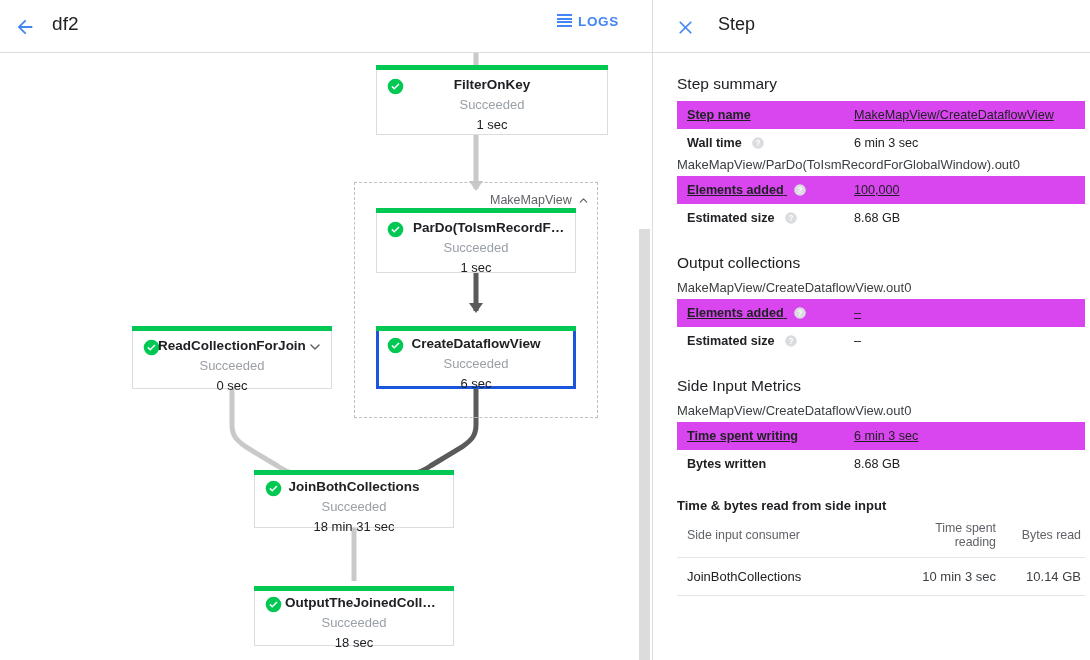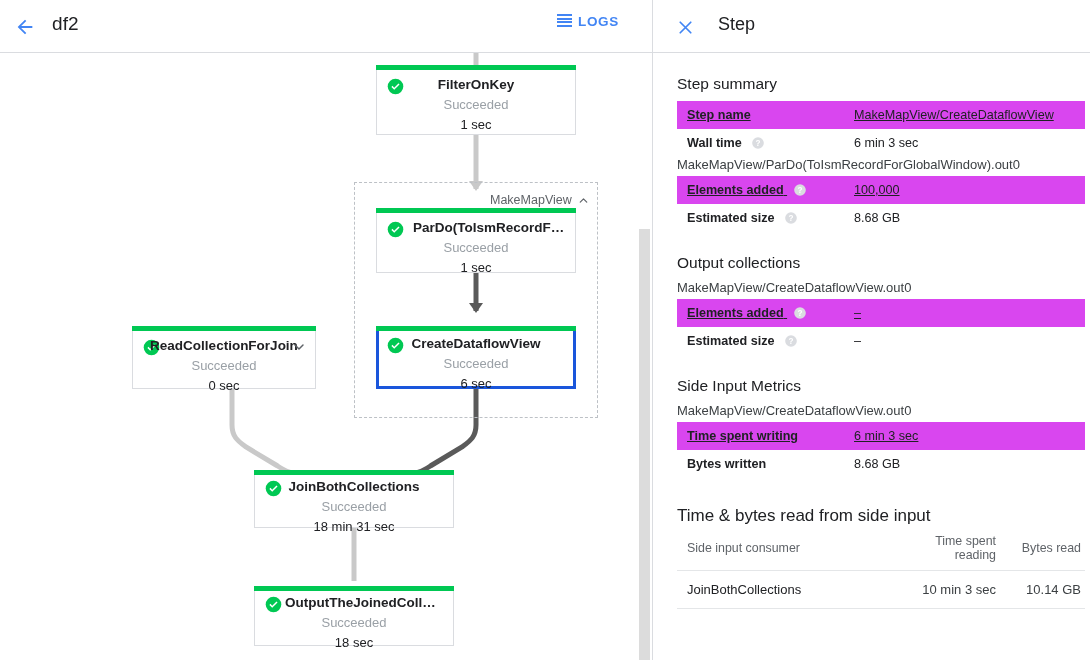--- a/index.html
+++ b/index.html
@@ -94,21 +94,21 @@
   .sec-h { font-size:15.5px; color:#202124; margin-bottom:8px; font-weight:400; }
   .sec-h.mt { margin-top:22px; }
   .coll-name { font-size:13px; color:#3c4043; margin-bottom:4px; }
   table.kv { border-collapse:collapse; width:408px; margin-bottom:0; table-layout:fixed; }
   table.kv td { padding:7px 0 7px 10px; font-size:12.6px; vertical-align:middle; }
   table.kv tr.alt { background:#d946ef;text-decoration:underline; }
   table.kv td.k { font-weight:700; color:#202124; width:167px; }
   table.kv td.v { color:#202124; font-weight:400; }
   .help-ic { display:inline-block; vertical-align:-3px; margin-left:6px; }
 
-  .sid-h { font-size:17px; font-weight:400; color:#202124; margin-top:28px; margin-bottom:0; }
+  .sid-h { font-size:13px; font-weight:700; color:#202124; margin-top:20px; margin-bottom:0; }
   table.sid { border-collapse:collapse; width:408px; table-layout:fixed; margin-top:2px; }
   table.sid th {
     font-size:12.4px; font-weight:400; color:#5f6368; text-align:left;
     padding:6px 0 8px 10px; border-bottom:1px solid #e4e6e8;
   }
   table.sid th.num, table.sid td.num { text-align:right; padding-right:4px; }
   table.sid td {
     font-size:13px; color:#3c4043; padding:11px 0 11px 10px;
     border-bottom:1px solid #e4e6e8;
   }
@@ -163,21 +163,21 @@
 
       <div class="group-box" style="left:354px; top:129px; width:244px; height:236px;">
       </div>
       <div class="group-label" style="left:490px; top:140px;">
         <span>MakeMapView</span>
         <svg class="chev" width="13" height="13" viewBox="0 0 24 24" aria-hidden="true">
           <path fill="none" stroke="#5f6368" stroke-width="2.2" stroke-linecap="round" stroke-linejoin="round" d="M6 15l6-6 6 6"></path>
         </svg>
       </div>
 
-      <div class="node" style="left:376px; top:17px; width:200px; height:65px;">
+      <div class="node" style="left:376px; top:17px; width:232px; height:65px;">
         <div class="topbar"></div>
         <svg class="chk" viewBox="0 0 24 24" aria-hidden="true">
           <circle cx="12" cy="12" r="11" fill="#00c853"></circle>
           <path fill="#fff" d="M10.2 16.6l-4-4 1.5-1.5 2.5 2.5 6-6 1.5 1.5z"></path>
         </svg>
         <div class="ttl">FilterOnKey</div>
         <div class="st">Succeeded</div>
         <div class="dur">1 sec</div>
       </div>
 
@@ -196,21 +196,21 @@
         <div class="topbar"></div>
         <svg class="chk" viewBox="0 0 24 24" aria-hidden="true" style="left:8px; top:6px;">
           <circle cx="12" cy="12" r="11" fill="#00c853"></circle>
           <path fill="#fff" d="M10.2 16.6l-4-4 1.5-1.5 2.5 2.5 6-6 1.5 1.5z"></path>
         </svg>
         <div class="ttl" style="top:5px;">CreateDataflowView</div>
         <div class="st" style="top:25px;">Succeeded</div>
         <div class="dur" style="top:45px;">6 sec</div>
       </div>
 
-      <div class="node" style="left:132px; top:278px; width:184px; height:58px;">
+      <div class="node" style="left:132px; top:278px; width:200px; height:58px;">
         <div class="topbar"></div>
         <svg class="chk" viewBox="0 0 24 24" aria-hidden="true">
           <circle cx="12" cy="12" r="11" fill="#00c853"></circle>
           <path fill="#fff" d="M10.2 16.6l-4-4 1.5-1.5 2.5 2.5 6-6 1.5 1.5z"></path>
         </svg>
         <div class="ttl">ReadCollectionForJoin</div>
         <div class="st">Succeeded</div>
         <div class="dur">0 sec</div>
         <svg class="expand" viewBox="0 0 24 24" aria-hidden="true">
           <path fill="none" stroke="#5f6368" stroke-width="2.2" stroke-linecap="round" stroke-linejoin="round" d="M6 9l6 6 6-6"></path>

